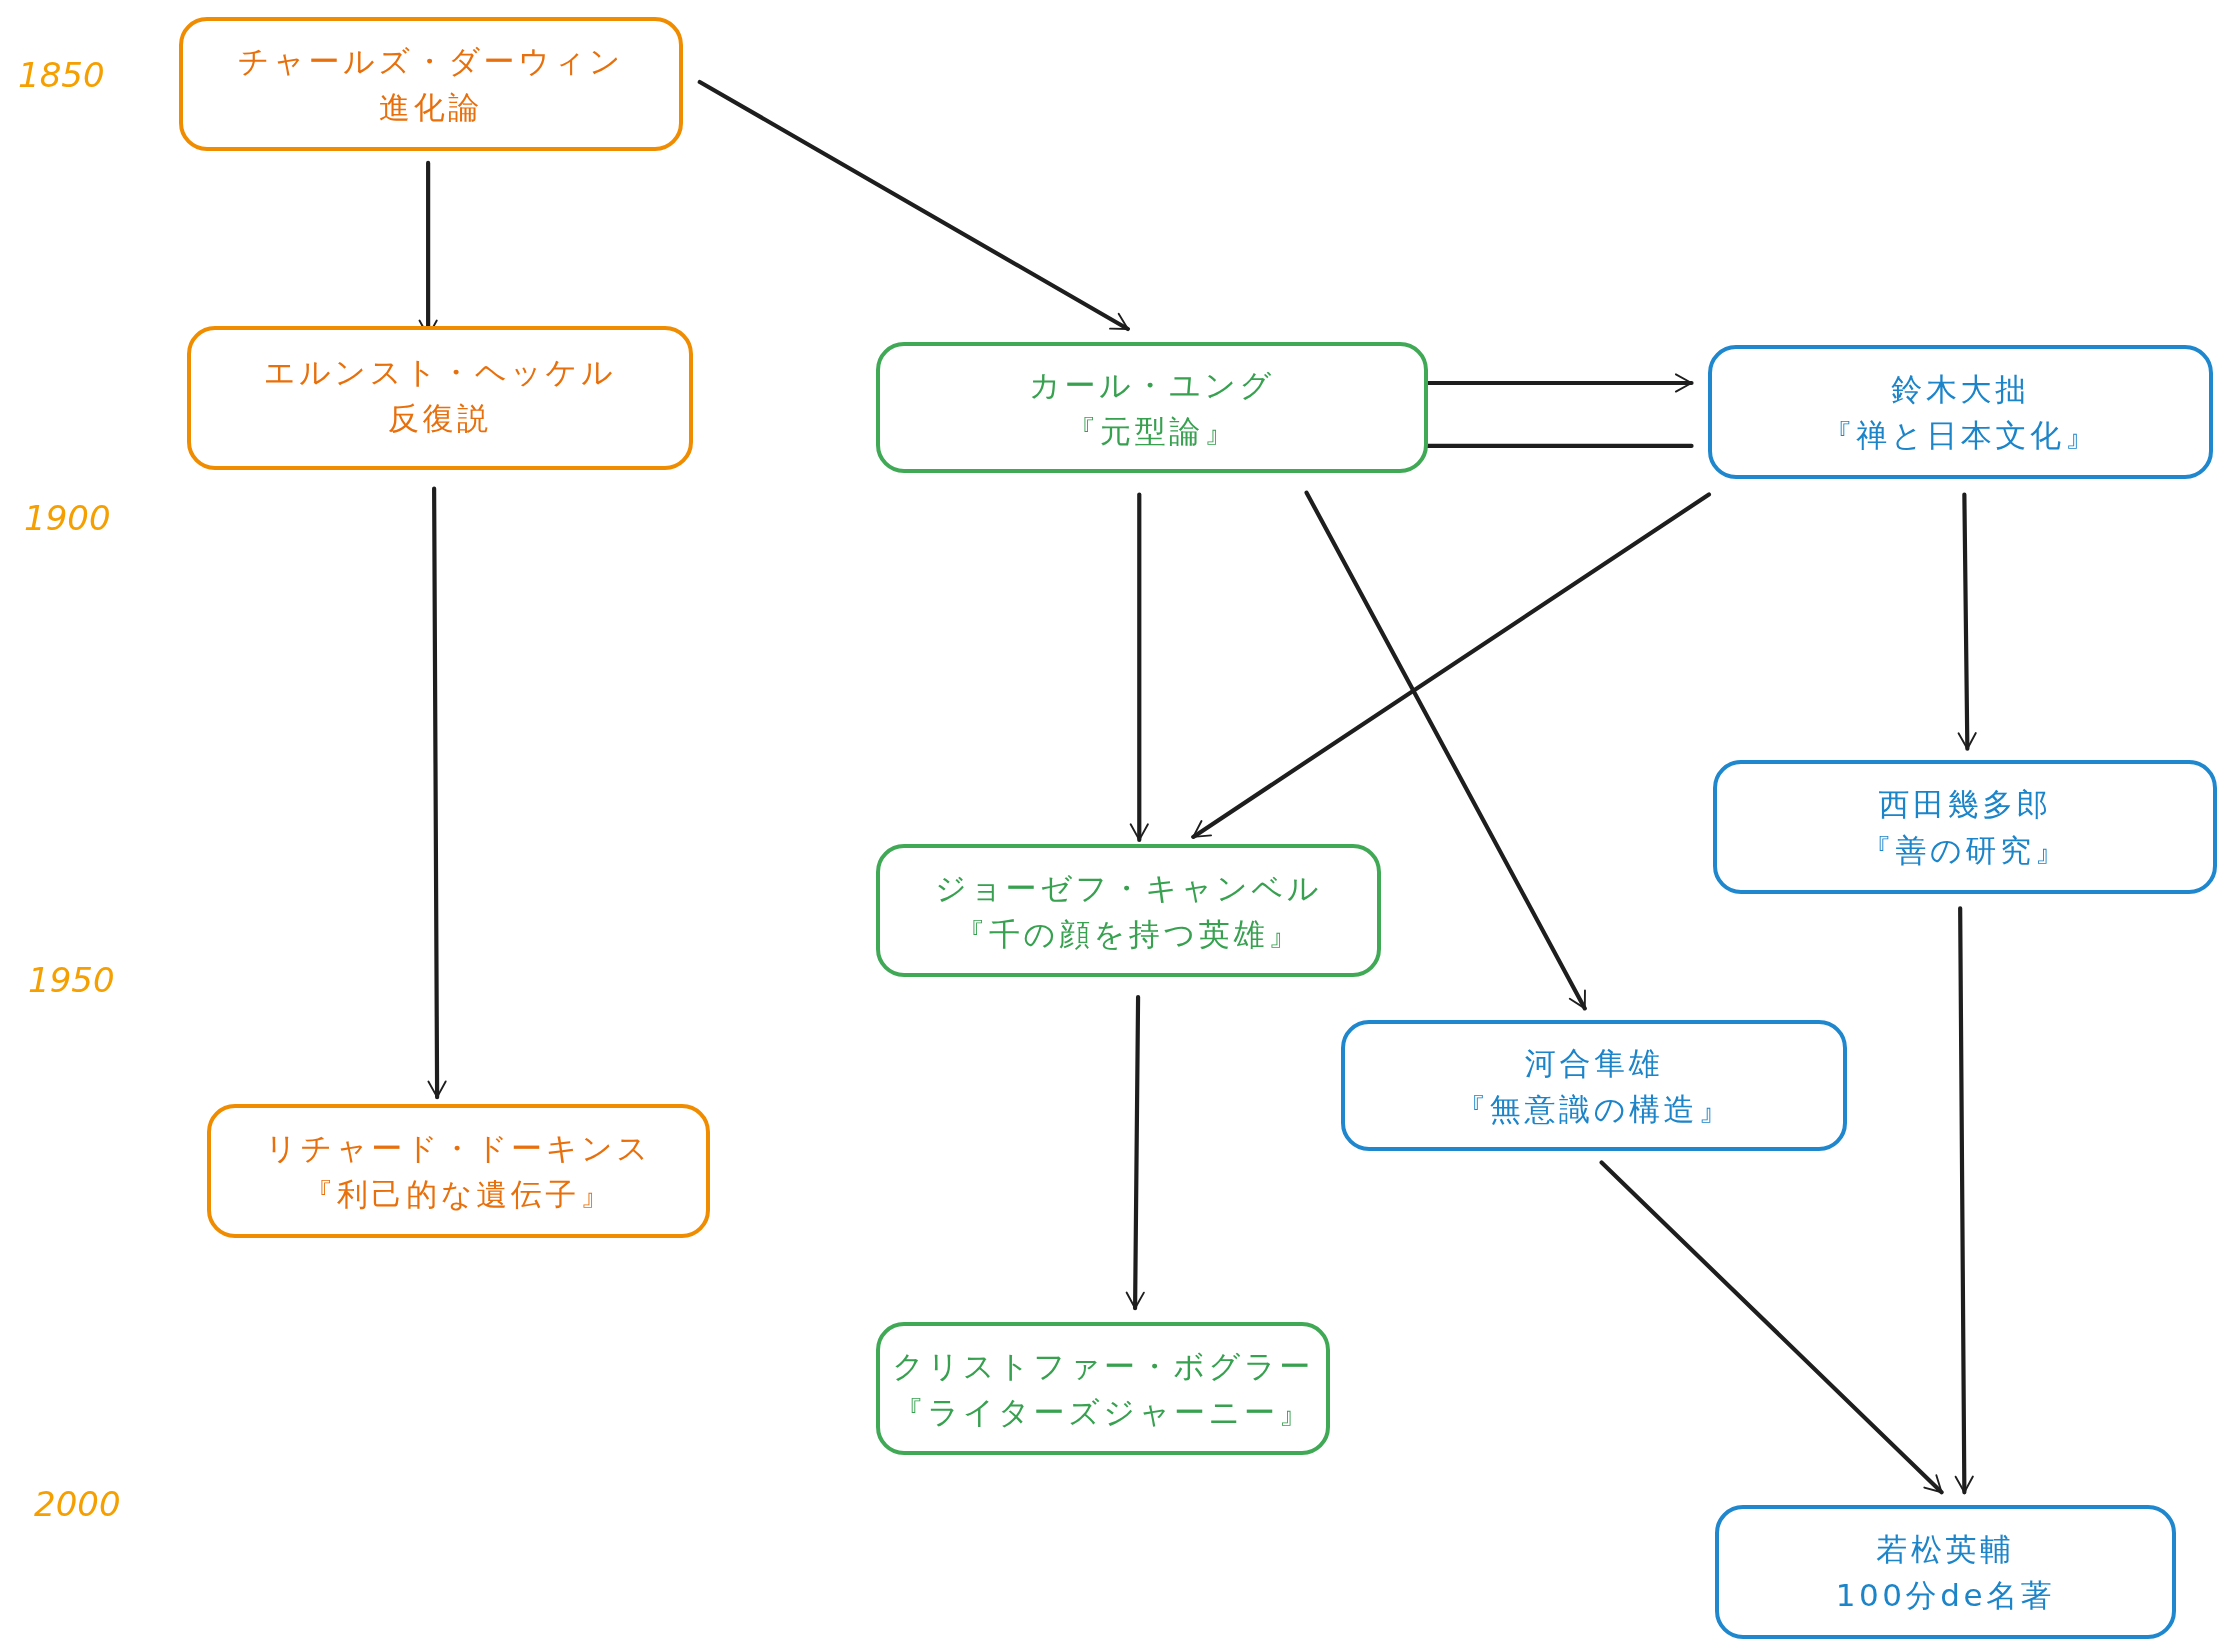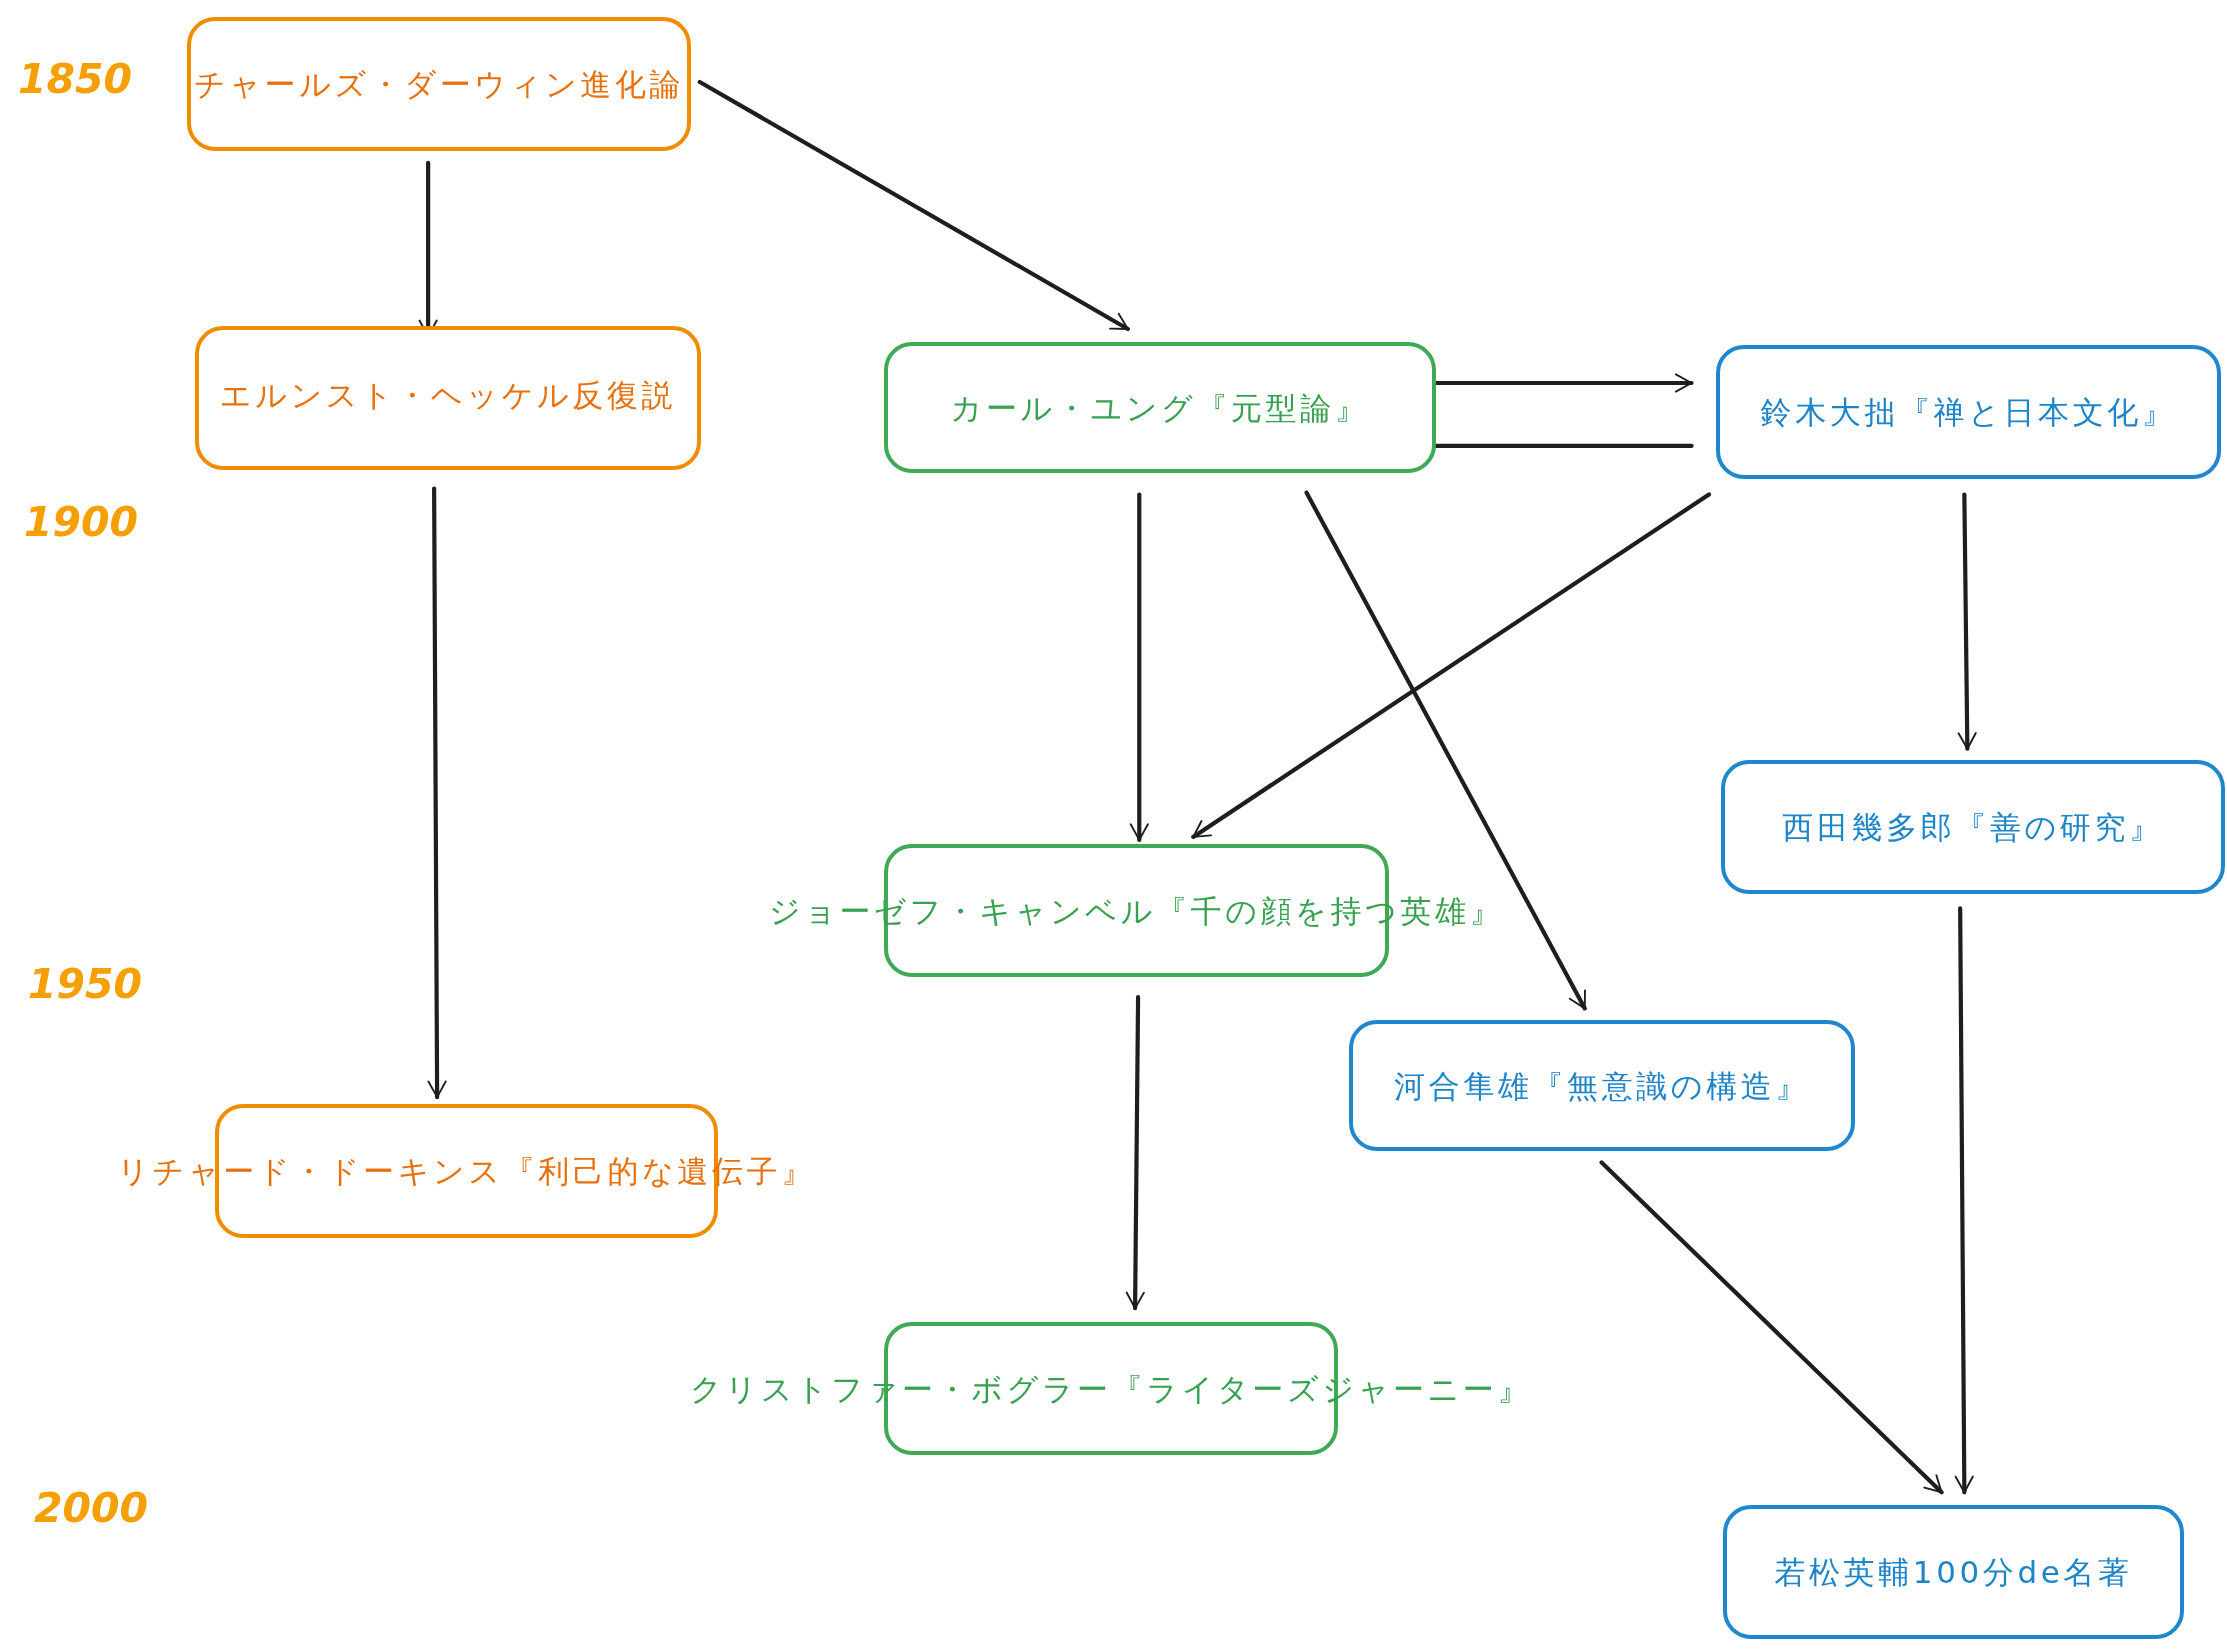--- a/index.html
+++ b/index.html
@@ -1,24 +1,24 @@
 <!DOCTYPE html>
 <html style="font-size:9.6px"><head>
 <meta charset="utf-8">
 <style>
   html, body { margin:0; padding:0; background:#ffffff; }
   body { width:2227px; height:1651px; position:relative; overflow:hidden;
          font-family:"DejaVu Sans", sans-serif; }
   #canvas { position:absolute; left:0; top:0; width:2227px; height:1651px; }
-  .year { position:absolute; font-family:"DejaVu Sans", sans-serif; font-size:41px;
-          font-weight:bold; color:#f59f00; font-style:italic; }
+  .year { position:absolute; font-family:"DejaVu Sans", sans-serif; font-size:34px;
+          font-weight:normal; color:#f59f00; font-style:italic; }
   .node { position:absolute; box-sizing:border-box; border:4.2px solid; border-radius:28px;
-          background:#ffffff; display:flex; align-items:center;
+          background:#ffffff; display:flex; flex-direction:column; align-items:center;
           justify-content:center; text-align:center; font-size:31px; line-height:46px;
-          letter-spacing:3.6px;margin-left:8px; }
+          letter-spacing:3.6px; }
   .node.orange { border-color:#f08c00; color:#e8700c; }
   .node.green  { border-color:#40a956; color:#37a150; }
   .node.blue   { border-color:#1f87cd; color:#1c84c9; }
   .node span { display:block; white-space:nowrap; }
 </style>
 </head>
 <body>
 
 <svg id="canvas" xmlns="http://www.w3.org/2000/svg" width="2227" height="1651" viewBox="0 0 3714 2752">
   <defs>

